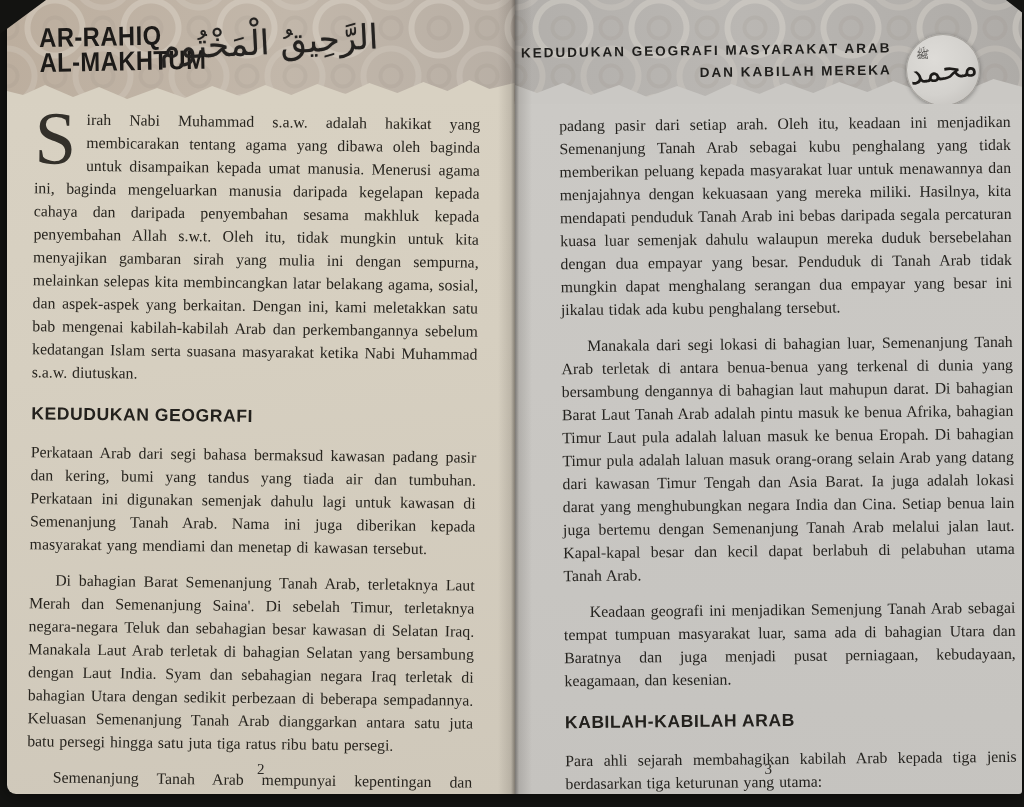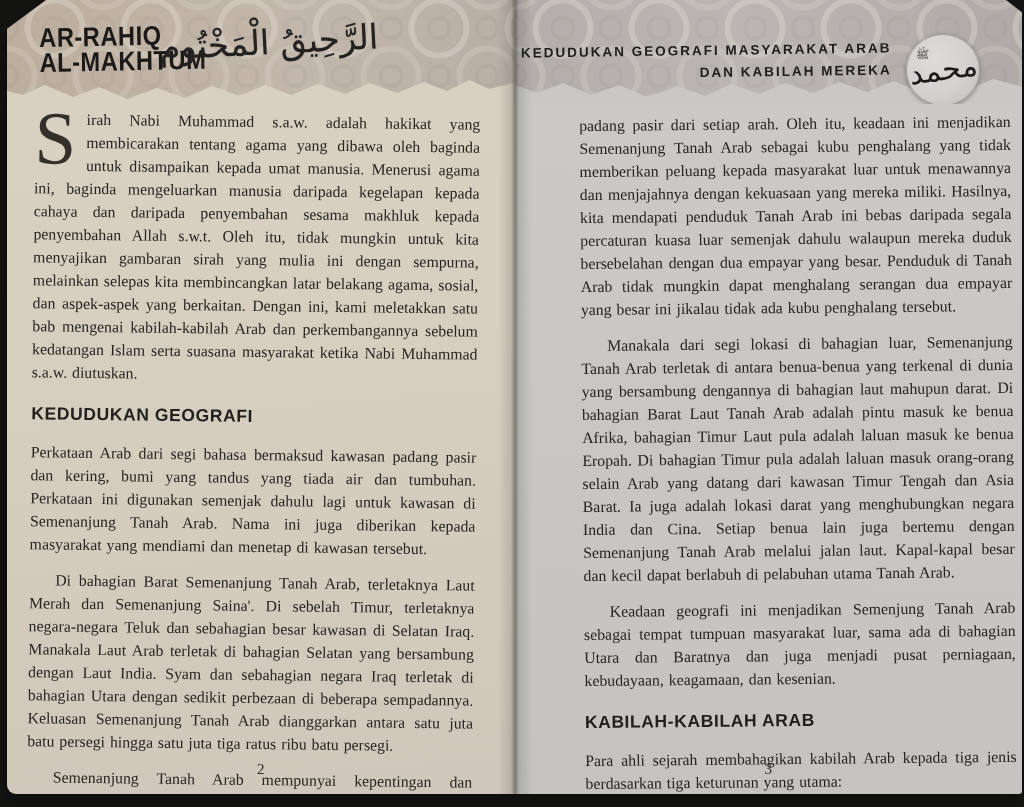--- a/index.html
+++ b/index.html
@@ -85,21 +85,21 @@
     font-size:30px;color:#1d1b19;line-height:1;
     transform:rotate(-8deg);
   }
   .seal .saw{position:absolute;left:10px;top:14px;font-size:11px;color:#2a2826;}
   
   .page-body{
     position:absolute;top:104px;bottom:0;left:0;right:0;
     z-index:6;
   }
   .page.left  .page-body{padding:6px 34px 0 28px;}
-  .page.right .page-body{padding:8px 12px 0 64px;}
+  .page.right .page-body{padding:8px 12px 0 44px;}
   .tilt-l{transform:rotate(.7deg);transform-origin:center top;}
   .tilt-r{transform:rotate(-.55deg);transform-origin:center top;}
   .bodytext p{
     margin:0 0 13px 0;
     font-size:15.8px;line-height:23px;
     text-align:justify;color:#28251f;
     word-spacing:1px;
   }
   .page.right .bodytext p{color:#262420;}
   p.indent{text-indent:26px;}

